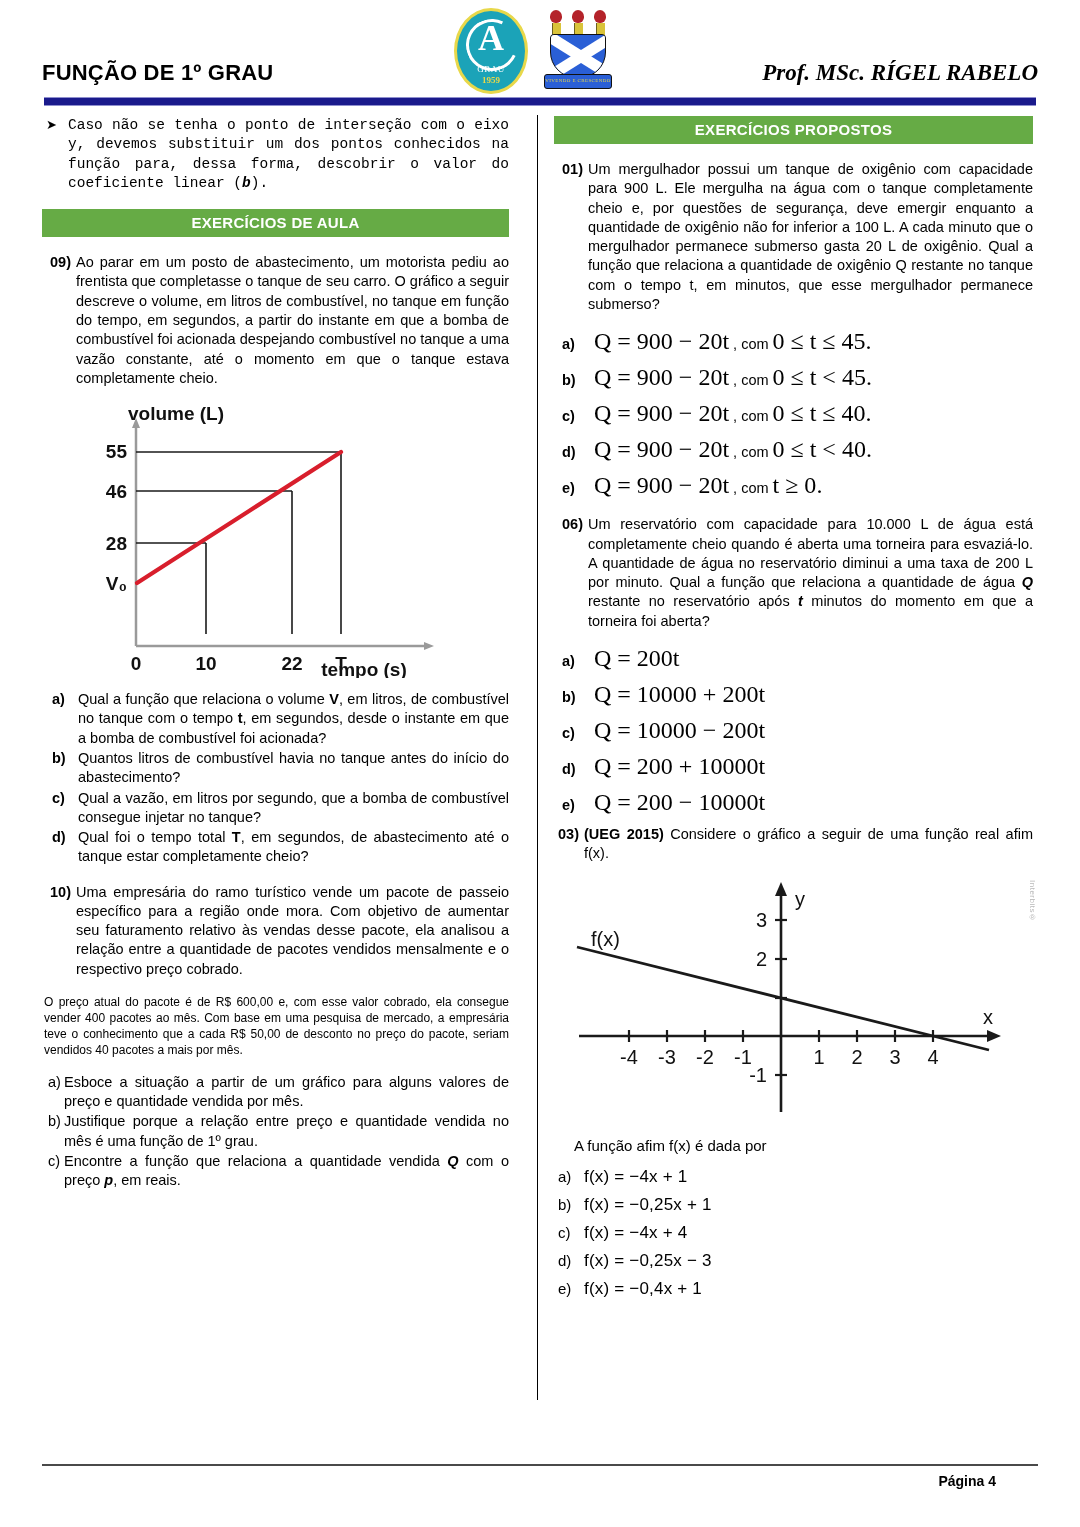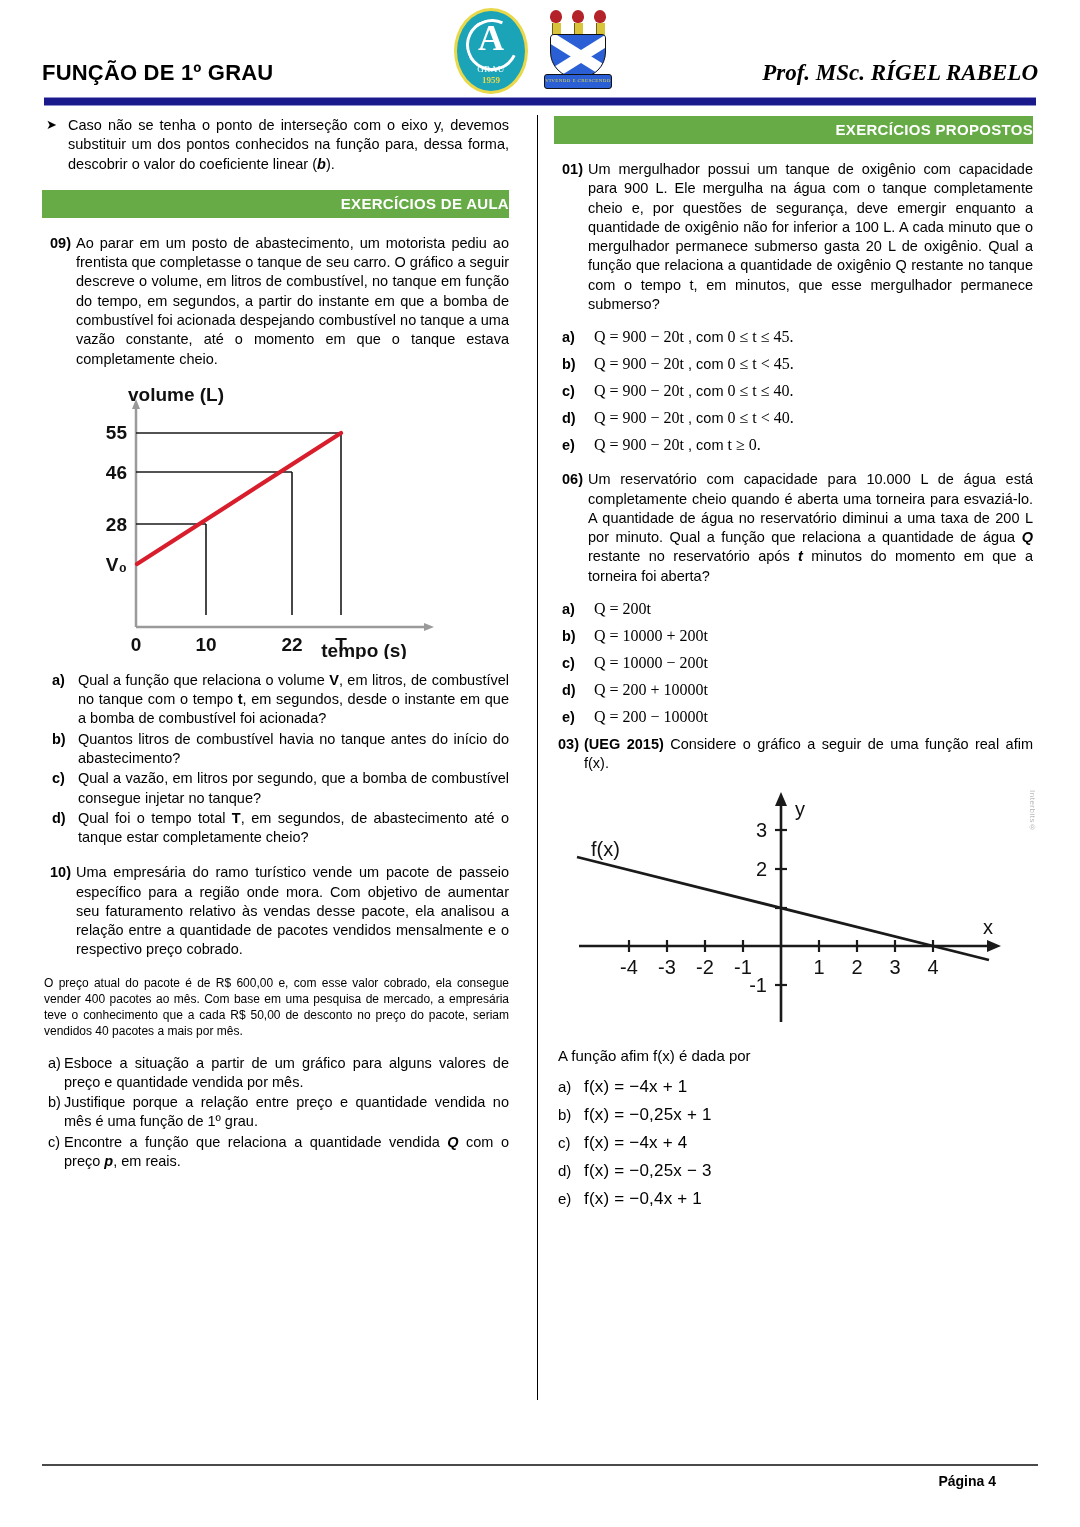--- a/index.html
+++ b/index.html
@@ -215,29 +215,29 @@
     text-align: justify;
     margin-top: 4px;
   }
   .bullet-mark {
     width: 26px;
     flex: 0 0 26px;
     font-size: 13px;
     padding-left: 4px;
     box-sizing: border-box;
   }
-  .bullet-text { flex: 1; }
+  .bullet-text { flex: 1; font-family: Liberation Mono, monospace; }
   .bullet-text .bold-i { font-weight: bold; font-style: italic; }
 
   .section-bar {
     background: #66ab45;
     color: #ffffff;
     font-weight: bold;
     font-size: 15px;
-    text-align: right;
+    text-align: center;
     letter-spacing: 0.3px;
     padding: 5px 0 6px 0;
     margin: 16px 0 0 0;
   }
 
   .q-block {
     display: flex;
     font-size: 14.5px;
     line-height: 1.33;
     text-align: justify;
@@ -303,21 +303,21 @@
     font-size: 14.5px;
   }
   .opt-row .lbl {
     flex: 0 0 40px;
     font-weight: bold;
     padding-left: 8px;
     box-sizing: border-box;
   }
   .opt-row .math {
     font-family: "Liberation Serif", serif;
-    font-size: 16px;
+    font-size: 24px;
     white-space: nowrap;
   }
   .opt-row .plain {
     font-family: "Liberation Sans", sans-serif;
     font-size: 14.5px;
     padding: 0 4px;
   }
 
   .opt-list-2 { margin-top: 13px; padding-left: 4px; }
   .opt-row-2 {
@@ -332,20 +332,21 @@
   .opt-row-2 .math {
     font-size: 17px;
     font-family: "Liberation Sans", sans-serif;
     letter-spacing: 0.2px;
   }
 
   .lead-text {
     font-size: 15px;
     margin-top: 18px;
     padding-left: 4px;
+    margin-left: 16px;
   }
 
   
   .graph1-wrap {
     margin: 18px 0 0 0;
     display: flex;
     justify-content: center;
   }
 
   

